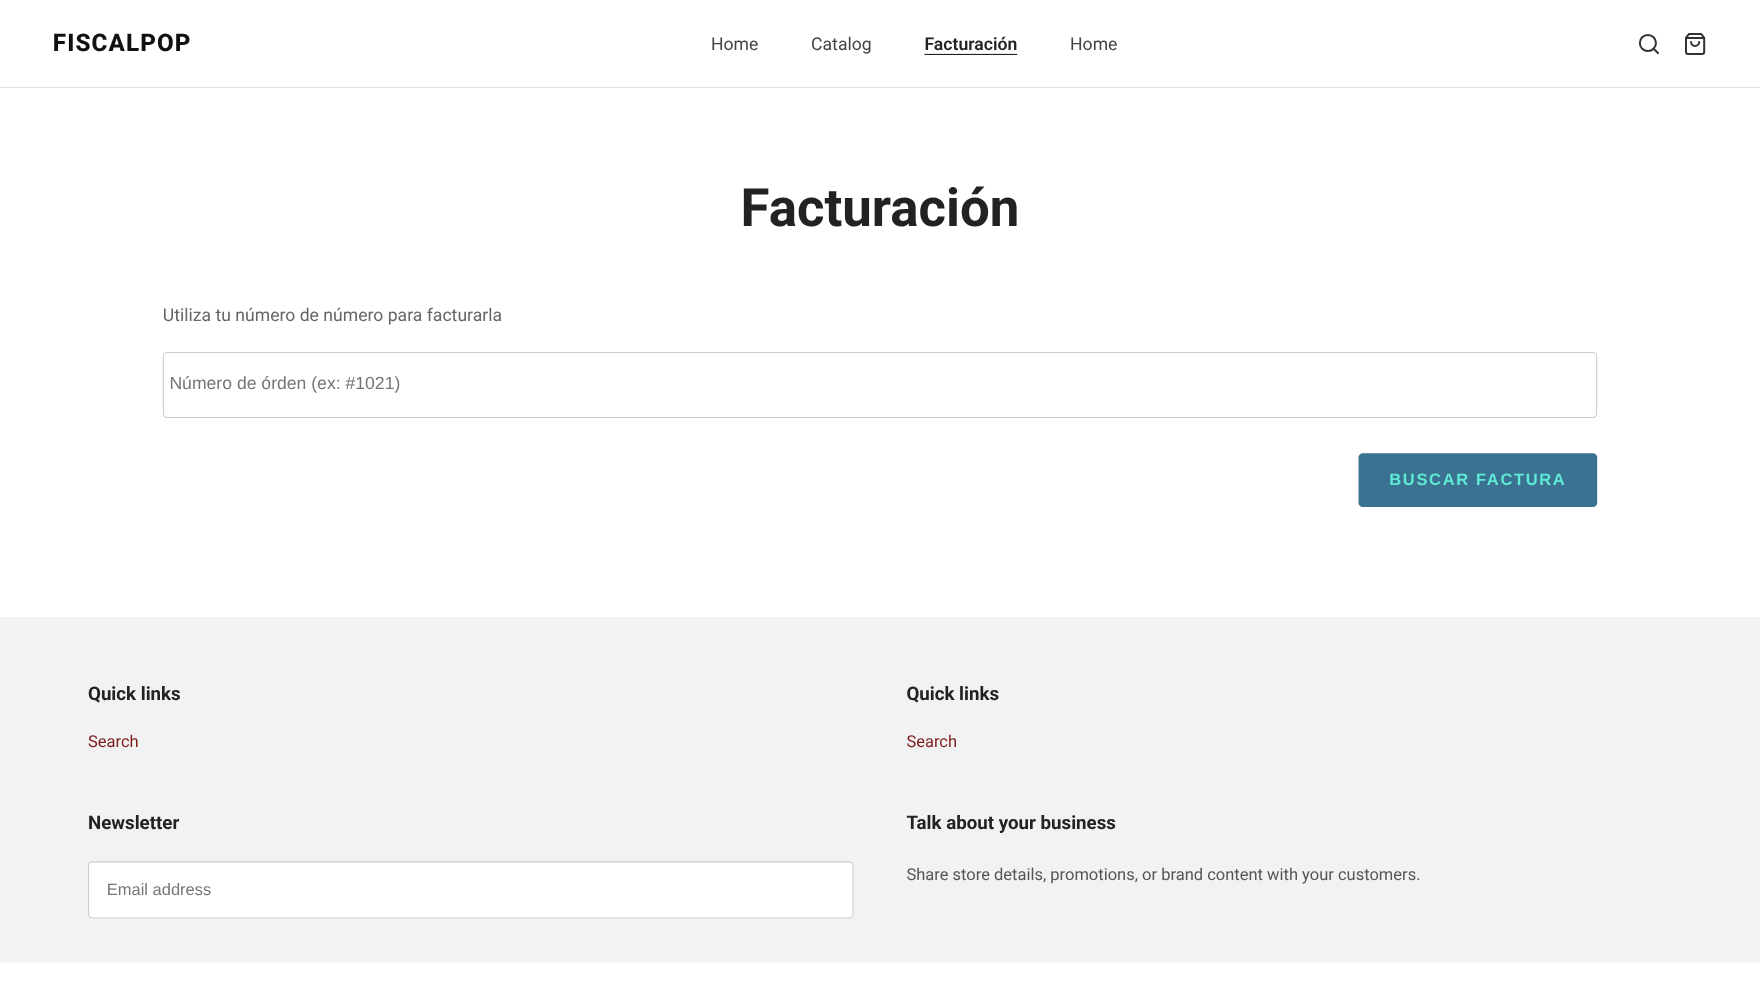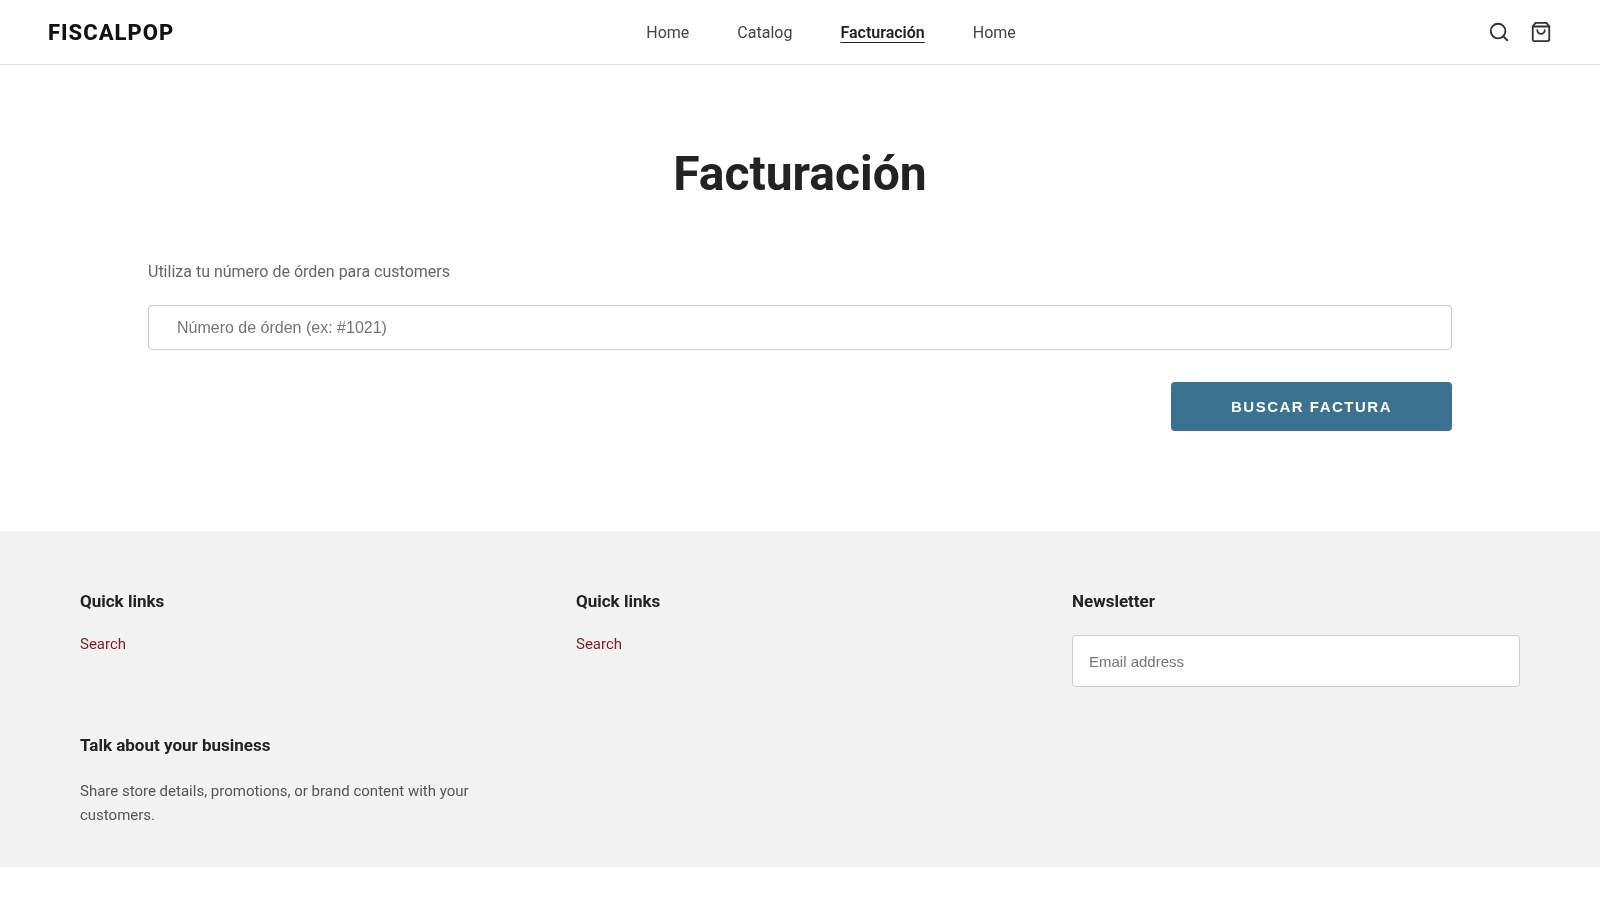--- a/index.html
+++ b/index.html
@@ -15,21 +15,21 @@
       width: 1600px;
       min-height: 900px;
     }
 
     
     header {
       display: flex;
       align-items: center;
       justify-content: space-between;
       padding: 0 48px;
-      height: 65px;
+      height: 80px;
       border-bottom: 1px solid #e0e0e0;
       background: #fff;
     }
 
     .logo {
       font-size: 22px;
       font-weight: 800;
       letter-spacing: 1px;
       color: #111;
       text-transform: uppercase;
@@ -93,57 +93,57 @@
     }
 
     .form-row {
       display: flex;
       gap: 24px;
       margin-bottom: 32px;
     }
 
     .form-input {
       flex: 1;
-      height: 45px;
+      height: 60px;
       border: 1.5px solid #ccc;
       border-radius: 4px;
-      padding: 0 28px;
+      padding: 0 5px;
       font-size: 16px;
       color: #999;
       outline: none;
       background: #fff;
     }
 
     .form-actions {
       display: flex;
       justify-content: flex-end;
     }
 
     .buscar-btn {
       background: #3b7292;
-      color: #ffffff;
+      color: #5eead4;
       border: none;
       border-radius: 4px;
-      padding: 16px 60px;
+      padding: 16px 28px;
       font-size: 15px;
       font-weight: 700;
       letter-spacing: 1.5px;
       text-transform: uppercase;
       cursor: pointer;
     }
 
     
     footer {
       background: #f2f2f2;
       padding: 60px 80px 40px;
     }
 
     .footer-grid {
       display: grid;
-      grid-template-columns: 1fr 1fr 1fr;
+      grid-template-columns: 1fr 1fr;
       gap: 48px;
     }
 
     .footer-section-title {
       font-size: 17px;
       font-weight: 700;
       color: #222;
       margin-bottom: 24px;
     }
 
@@ -200,21 +200,21 @@
         <line x1="3" y1="6" x2="21" y2="6"></line>
         <path d="M16 10a4 4 0 01-8 0"></path>
       </svg>
     </button>
   </div>
 </header>
 
 <main>
   <h1 class="page-title">Facturación</h1>
 
-  <p class="form-description">Utiliza tu número de órden para customers</p>
+  <p class="form-description">Utiliza tu número de número para facturarla</p>
 
   <div class="form-row">
     <input type="text" class="form-input" placeholder="Número de órden (ex: #1021)" style="">
   </div>
 
   <div class="form-actions">
     <button class="buscar-btn">BUSCAR FACTURA</button>
   </div>
 </main>
 

